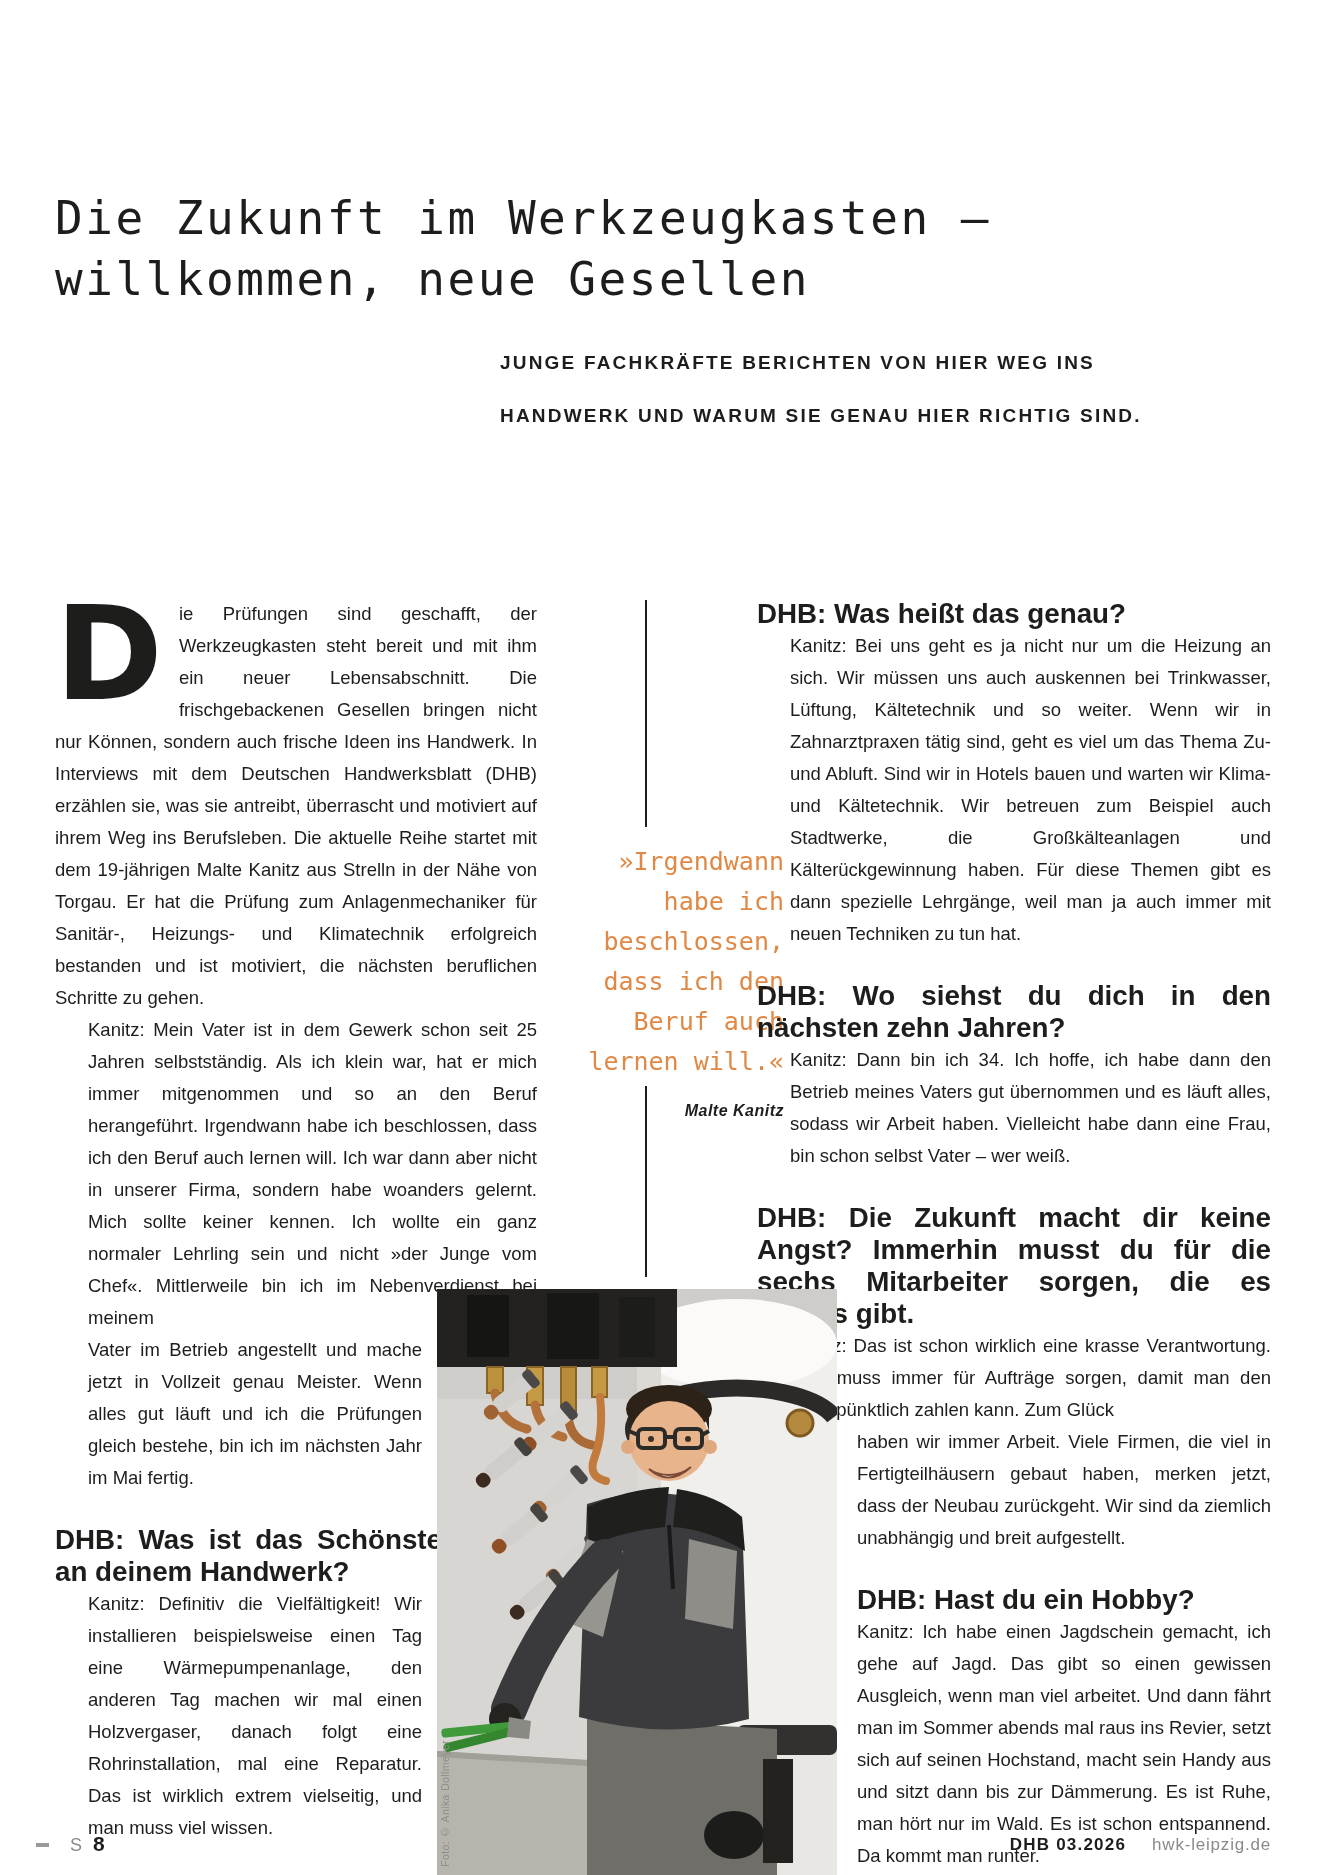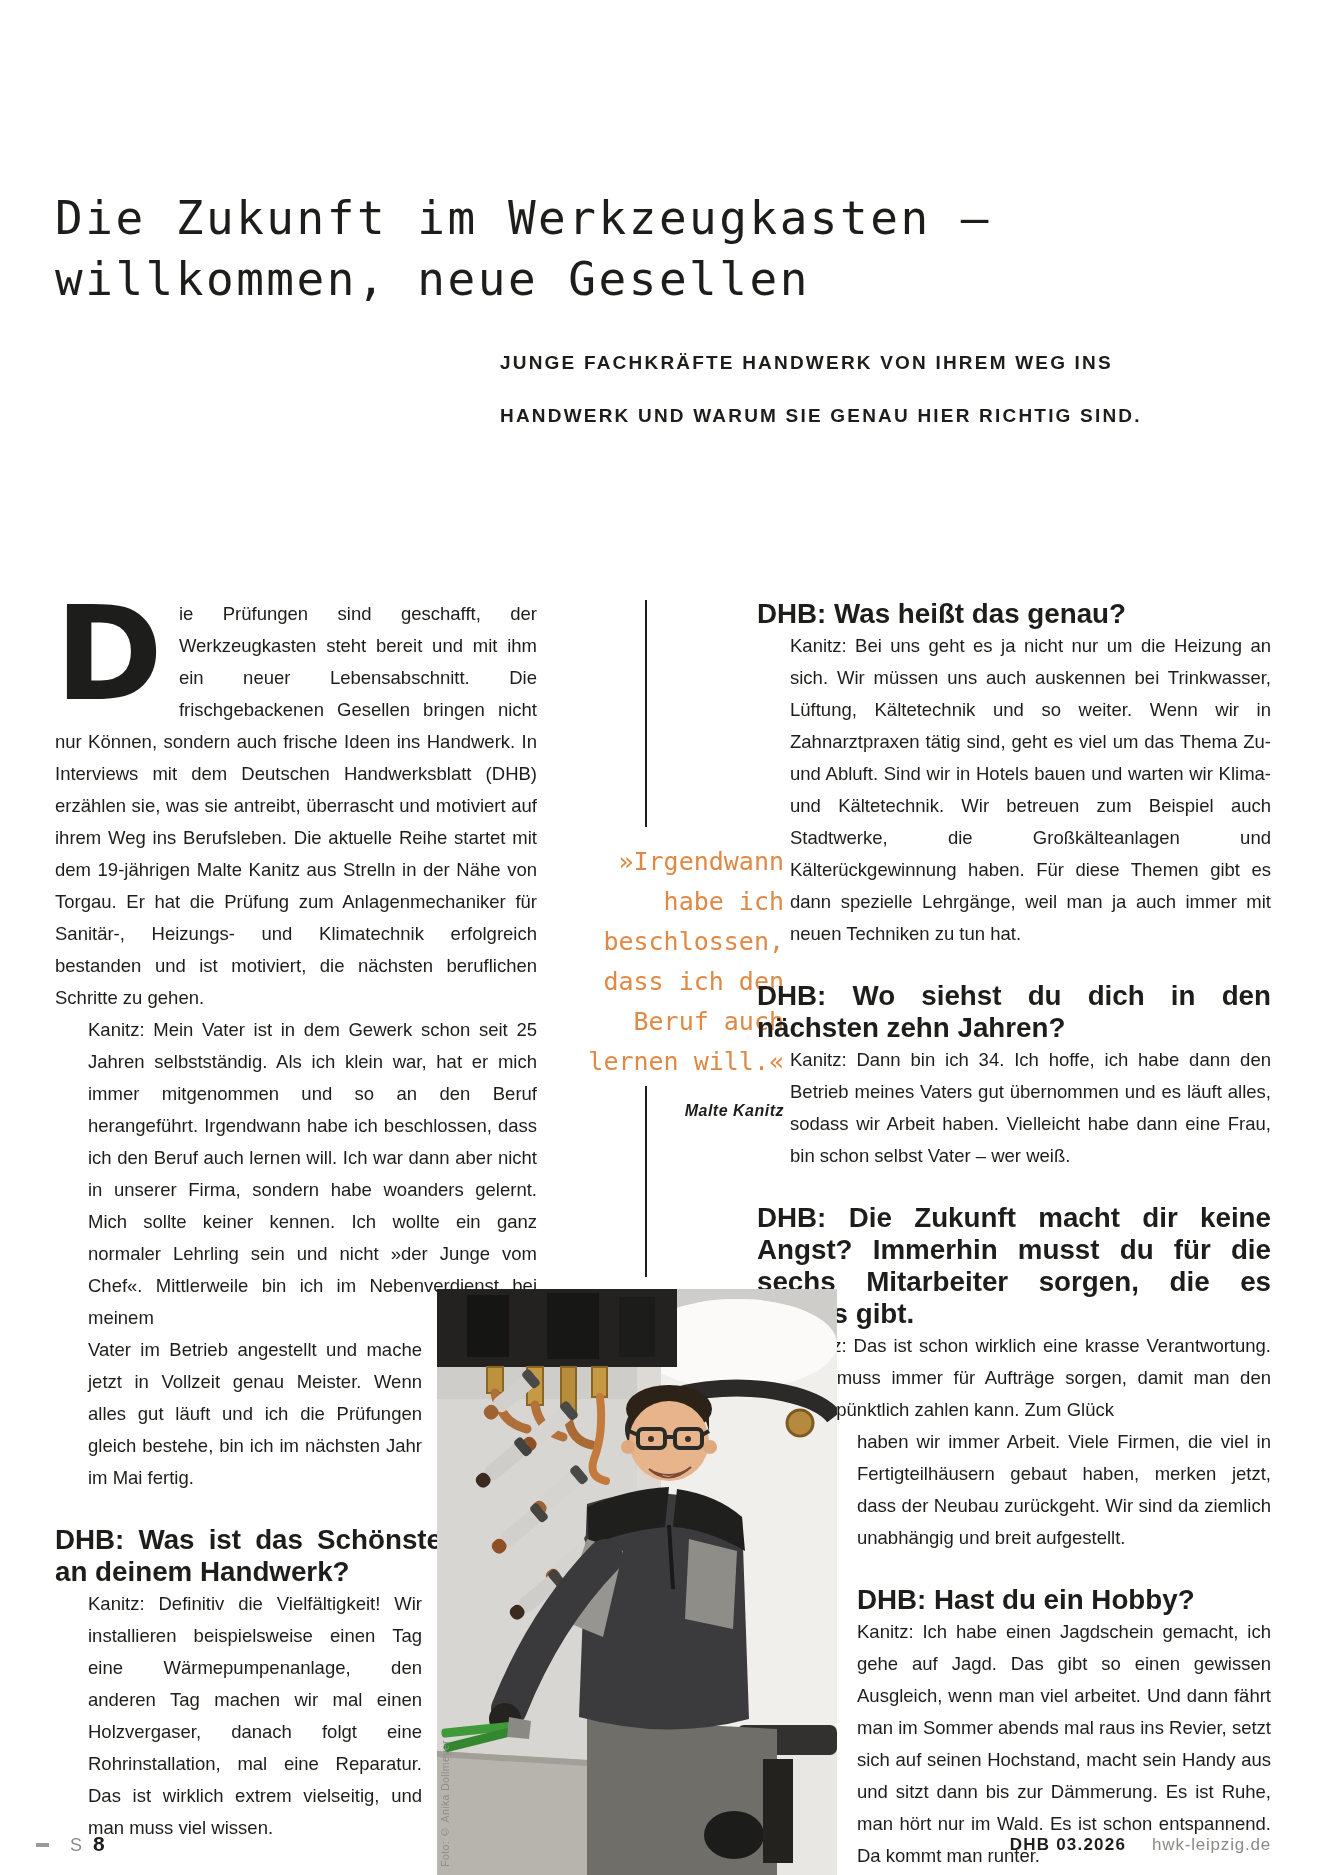--- a/index.html
+++ b/index.html
@@ -54,21 +54,21 @@
 <body>
 
 <div class="page">
 
   <h1 class="title">
     <span>Die Zukunft im Werkzeugkasten –</span>
     <span>willkommen, neue Gesellen</span>
   </h1>
 
   <div class="subtitle">
-    <div>JUNGE FACHKRÄFTE HANDWERK VON IHREM WEG INS</div>
+    <div>JUNGE FACHKRÄFTE BERICHTEN VON HIER WEG INS</div>
     <div>HANDWERK UND WARUM SIE GENAU HIER RICHTIG SIND.</div>
   </div>
 
   <div class="col col-left">
     <p class="intro"><span class="dropcap">D</span><span>ie Prüfungen sind geschafft, der Werkzeugkasten steht bereit und mit ihm ein neuer Lebensabschnitt. Die frischgebackenen Gesellen bringen nicht nur Können, sondern auch frische Ideen ins Handwerk. In Interviews mit dem Deutschen Handwerksblatt (DHB) erzählen sie, was sie antreibt, überrascht und motiviert auf ihrem Weg ins Berufsleben. Die aktuelle Reihe startet mit dem 19-jährigen Malte Kanitz aus Strelln in der Nähe von Torgau. Er hat die Prüfung zum Anlagenmechaniker für Sanitär-, Heizungs- und Klimatechnik erfolgreich bestanden und ist motiviert, die nächsten beruflichen Schritte zu gehen.</span></p>
     <p class="a">Kanitz: Mein Vater ist in dem Gewerk schon seit 25 Jahren selbstständig. Als ich klein war, hat er mich immer mitgenommen und so an den Beruf herangeführt. Irgendwann habe ich beschlossen, dass ich den Beruf auch lernen will. Ich war dann aber nicht in unserer Firma, sondern habe woanders gelernt. Mich sollte keiner kennen. Ich wollte ein ganz normaler Lehrling sein und nicht »der Junge vom Chef«. Mittlerweile bin ich im Nebenverdienst bei meinem</p>
     <p class="a narrow-r115">Vater im Betrieb angestellt und mache jetzt in Vollzeit genau Meister. Wenn alles gut läuft und ich die Prüfungen gleich bestehe, bin ich im nächsten Jahr im Mai fertig.</p>
     <h2 class="q narrow-r95">DHB: Was ist das Schönste an deinem Handwerk?</h2>
     <p class="a narrow-r115">Kanitz: Definitiv die Vielfältigkeit! Wir installieren beispielsweise einen Tag eine Wärmepumpenanlage, den anderen Tag machen wir mal einen Holzvergaser, danach folgt eine Rohrinstallation, mal eine Reparatur. Das ist wirklich extrem vielseitig, und man muss viel wissen.</p>
   </div>

